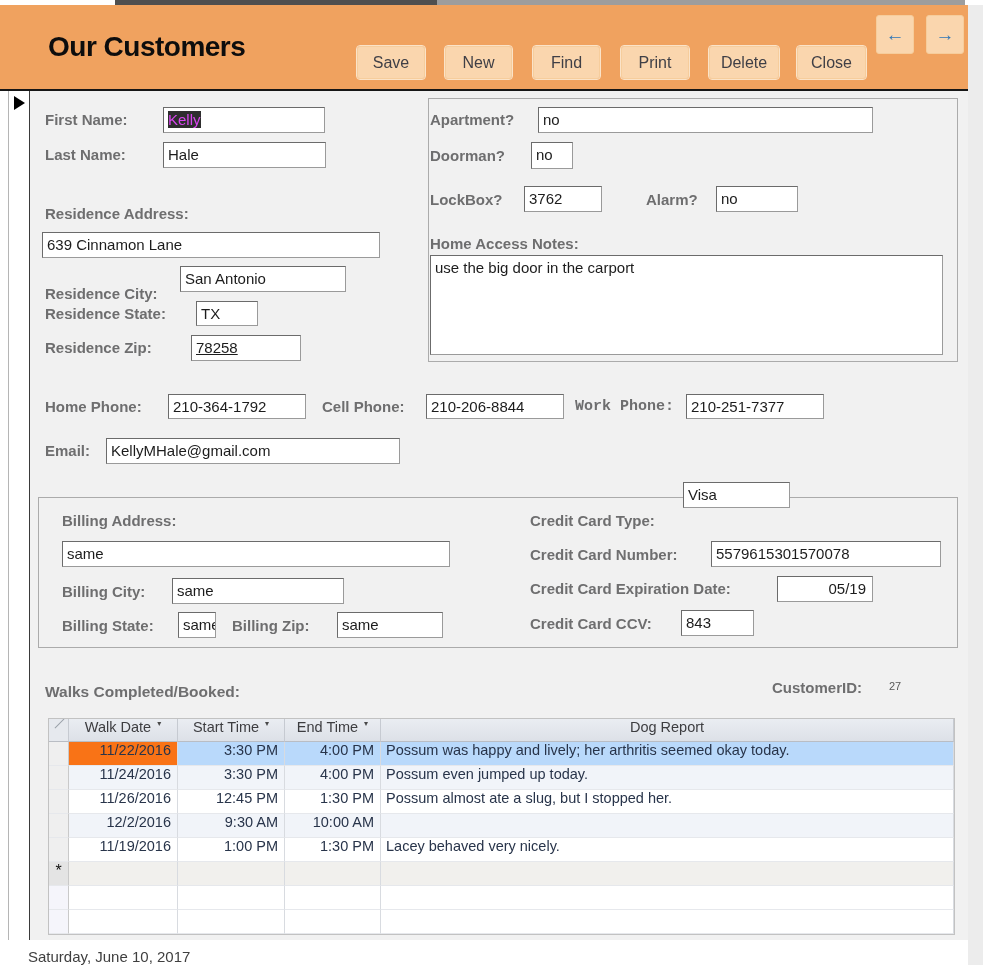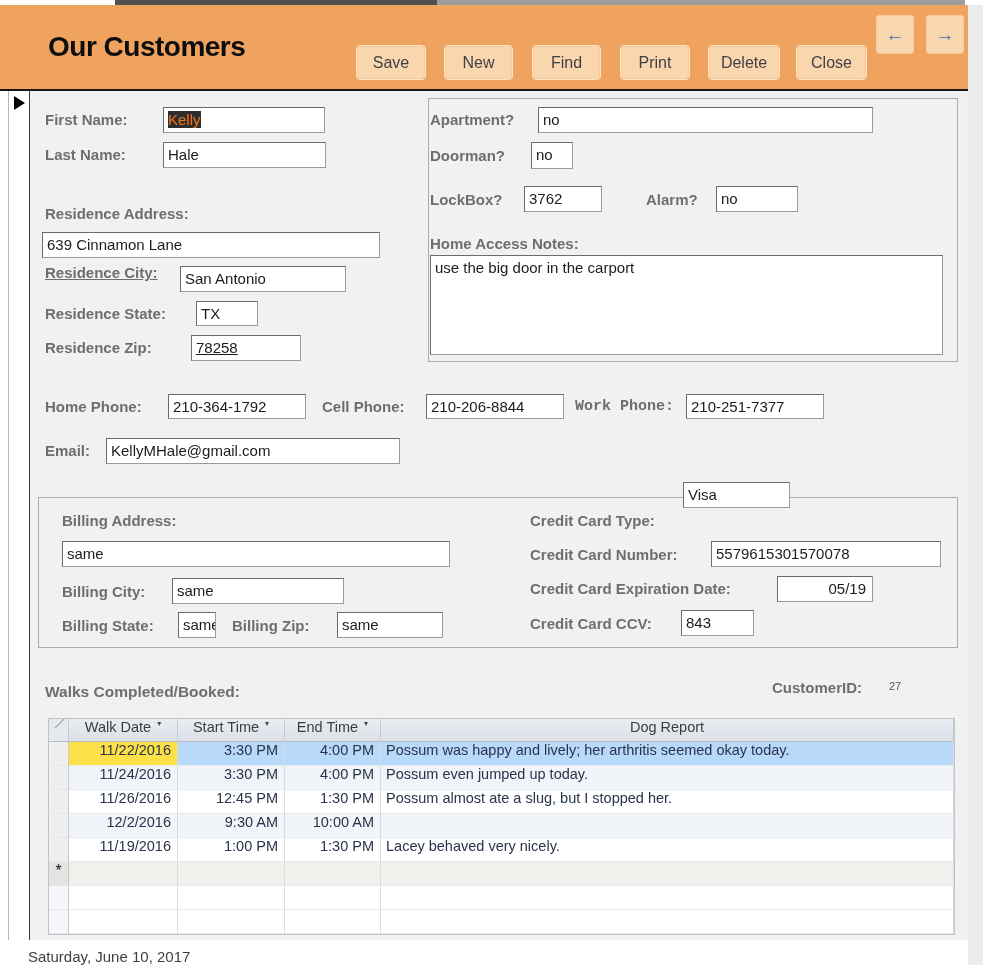--- a/index.html
+++ b/index.html
@@ -21,21 +21,21 @@
   
   .selector-strip { position:absolute; left:8px; top:91px; width:21px; height:874px; background:#fff; border-left:1px solid #b5b5b5; }
   .rec-triangle { position:absolute; left:14px; top:96px; width:0; height:0; border-top:7px solid transparent; border-bottom:7px solid transparent; border-left:11px solid #000; }
   .form-area { position:absolute; left:29px; top:91px; width:939px; height:849px; background:#F1F1F1; border-left:1px solid #3a3a3a; }
   .footer-area { position:absolute; left:8px; top:940px; width:960px; height:25px; background:#fff; }
   .footer-date { position:absolute; left:28px; top:948px; font-size:15px; color:#3f3f3f; }
 
   .lbl { position:absolute; font-size:15px; font-weight:700; color:#6E6E6F; white-space:nowrap; }
   .field { position:absolute; background:#fff; border:1px solid #9a9a9a; border-top-color:#6b6b6b; border-left-color:#6b6b6b; font-size:15px; color:#1c1c1c; padding:3px 0 0 4px; white-space:nowrap; overflow:hidden; }
   .field.ta { white-space:normal; }
-  .sel-text { background:#2e2e2e; color:#f97316; }
+  .sel-text { background:#2e2e2e; color:#d946ef; }
   .groupbox { position:absolute; border:1px solid #ABABAB; background:transparent; }
   .right-align { text-align:right; padding-right:6px; }
 
   
   .datasheet { position:absolute; left:48px; top:718px; width:907px; border:1px solid #C2C2C2; background:#fff; font-size:14.5px; color:#28344a; }
   .ds-row { display:flex; height:24px; }
   .ds-head { height:23px; background:linear-gradient(#EAEDF2,#DCE0E7); color:#3d3d40; }
   .ds-cell { border-right:1px solid #D8DBE0; border-bottom:1px solid #E6E8EC; display:flex; align-items:flex-start; overflow:hidden; white-space:nowrap; }
   .ds-head .ds-cell { border-right:1px solid #C6CAD1; border-bottom:1px solid #B9BDC4; justify-content:center; }
   .c-sel { width:20px; background:#EFEFEF; border-right:1px solid #C9C9C9; justify-content:center; }
@@ -43,21 +43,21 @@
   .c-date { width:109px; justify-content:flex-end; padding-right:6px; }
   .c-start{ width:107px; justify-content:flex-end; padding-right:6px; }
   .c-end  { width:96px;  justify-content:flex-end; padding-right:6px; }
   .c-report { flex:1; justify-content:flex-start; padding-left:5px; }
   .ds-head .c-date,.ds-head .c-start,.ds-head .c-end { justify-content:center; padding-right:0; }
   .ds-head .c-report { justify-content:center; padding-left:0; }
   .sort-arrow { font-size:8px; color:#4a4a4a; margin-left:6px; }
   .corner-diag { width:10px; height:10px; position:relative; }
   .corner-diag::after { content:""; position:absolute; left:-1px; top:4px; width:13px; height:1px; background:#9aa0a8; transform:rotate(-45deg); }
   .row-sel .c-start, .row-sel .c-end, .row-sel .c-report { background:#B9D9FB; }
-  .row-sel .c-date { background:#fde047; }
+  .row-sel .c-date { background:#f97316; }
   .row-alt .c-date,.row-alt .c-start,.row-alt .c-end,.row-alt .c-report { background:#F1F4F9; }
   .row-new .c-date,.row-new .c-start,.row-new .c-end,.row-new .c-report { background:#F1F0ED; }
   .row-new .c-sel { background:#E4E4E4; font-size:16px; color:#111; }
   .row-empty .c-sel { background:#F5F5FB; }
   .custid-val { position:absolute; font-size:11px; color:#595959; }
 </style>
 </head>
 <body>
 
 <div class="screen">
@@ -90,21 +90,21 @@
   <div class="groupbox" style="left:428px;top:98px;width:530px;height:264px;"></div>
   <div class="groupbox" style="left:38px;top:497px;width:920px;height:151px;"></div>
 
   <div class="lbl" style="left:45px;top:111px;">First Name:</div>
   <div class="field" style="left:163px;top:107px;width:162px;height:26px;"><span class="sel-text">Kelly</span></div>
   <div class="lbl" style="left:45px;top:146px;">Last Name:</div>
   <div class="field" style="left:163px;top:142px;width:163px;height:26px;">Hale</div>
 
   <div class="lbl" style="left:45px;top:205px;">Residence Address:</div>
   <div class="field" style="left:42px;top:232px;width:338px;height:26px;">639 Cinnamon Lane</div>
-  <div class="lbl" style="left:45px;top:264px;text-decoration:underline;">Residence City:</div>
+  <div class="lbl" style="left:45px;top:285px;">Residence City:</div>
   <div class="field" style="left:180px;top:266px;width:166px;height:26px;">San Antonio</div>
   <div class="lbl" style="left:45px;top:305px;">Residence State:</div>
   <div class="field" style="left:196px;top:301px;width:62px;height:25px;">TX</div>
   <div class="lbl" style="left:45px;top:339px;">Residence Zip:</div>
   <div class="field" style="left:191px;top:335px;width:110px;height:26px;text-decoration:underline;">78258</div>
 
   <div class="lbl" style="left:430px;top:111px;">Apartment?</div>
   <div class="field" style="left:538px;top:107px;width:335px;height:26px;">no</div>
   <div class="lbl" style="left:430px;top:147px;">Doorman?</div>
   <div class="field" style="left:531px;top:142px;width:42px;height:27px;">no</div>

